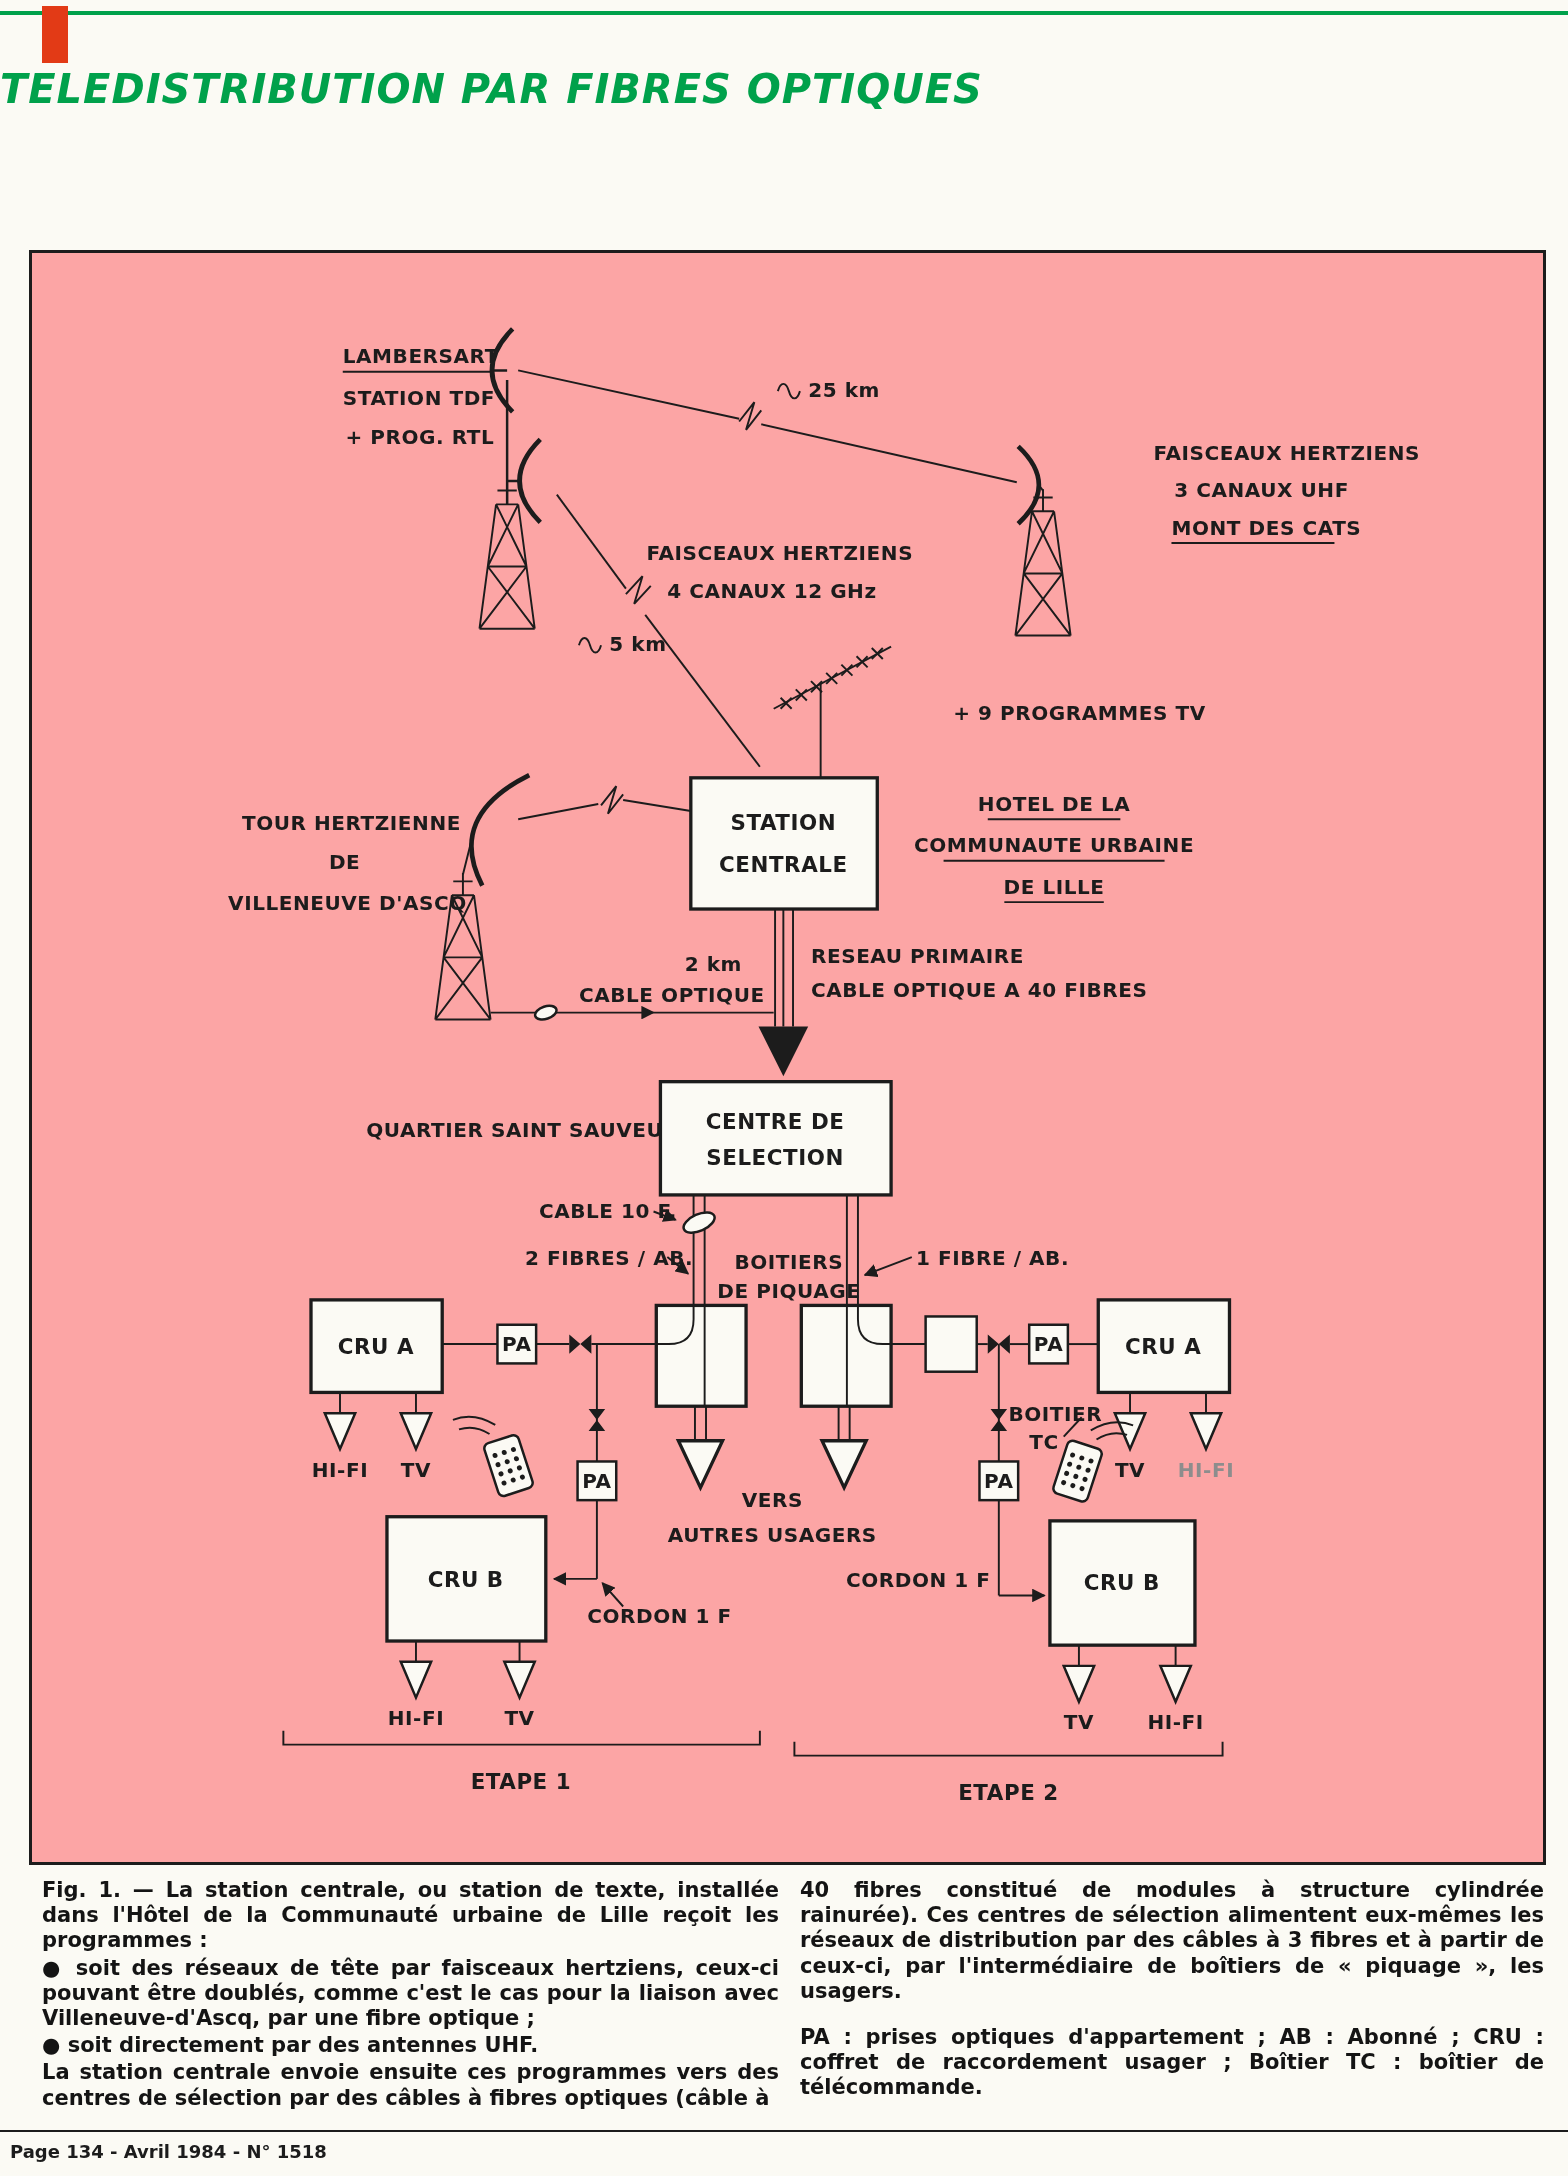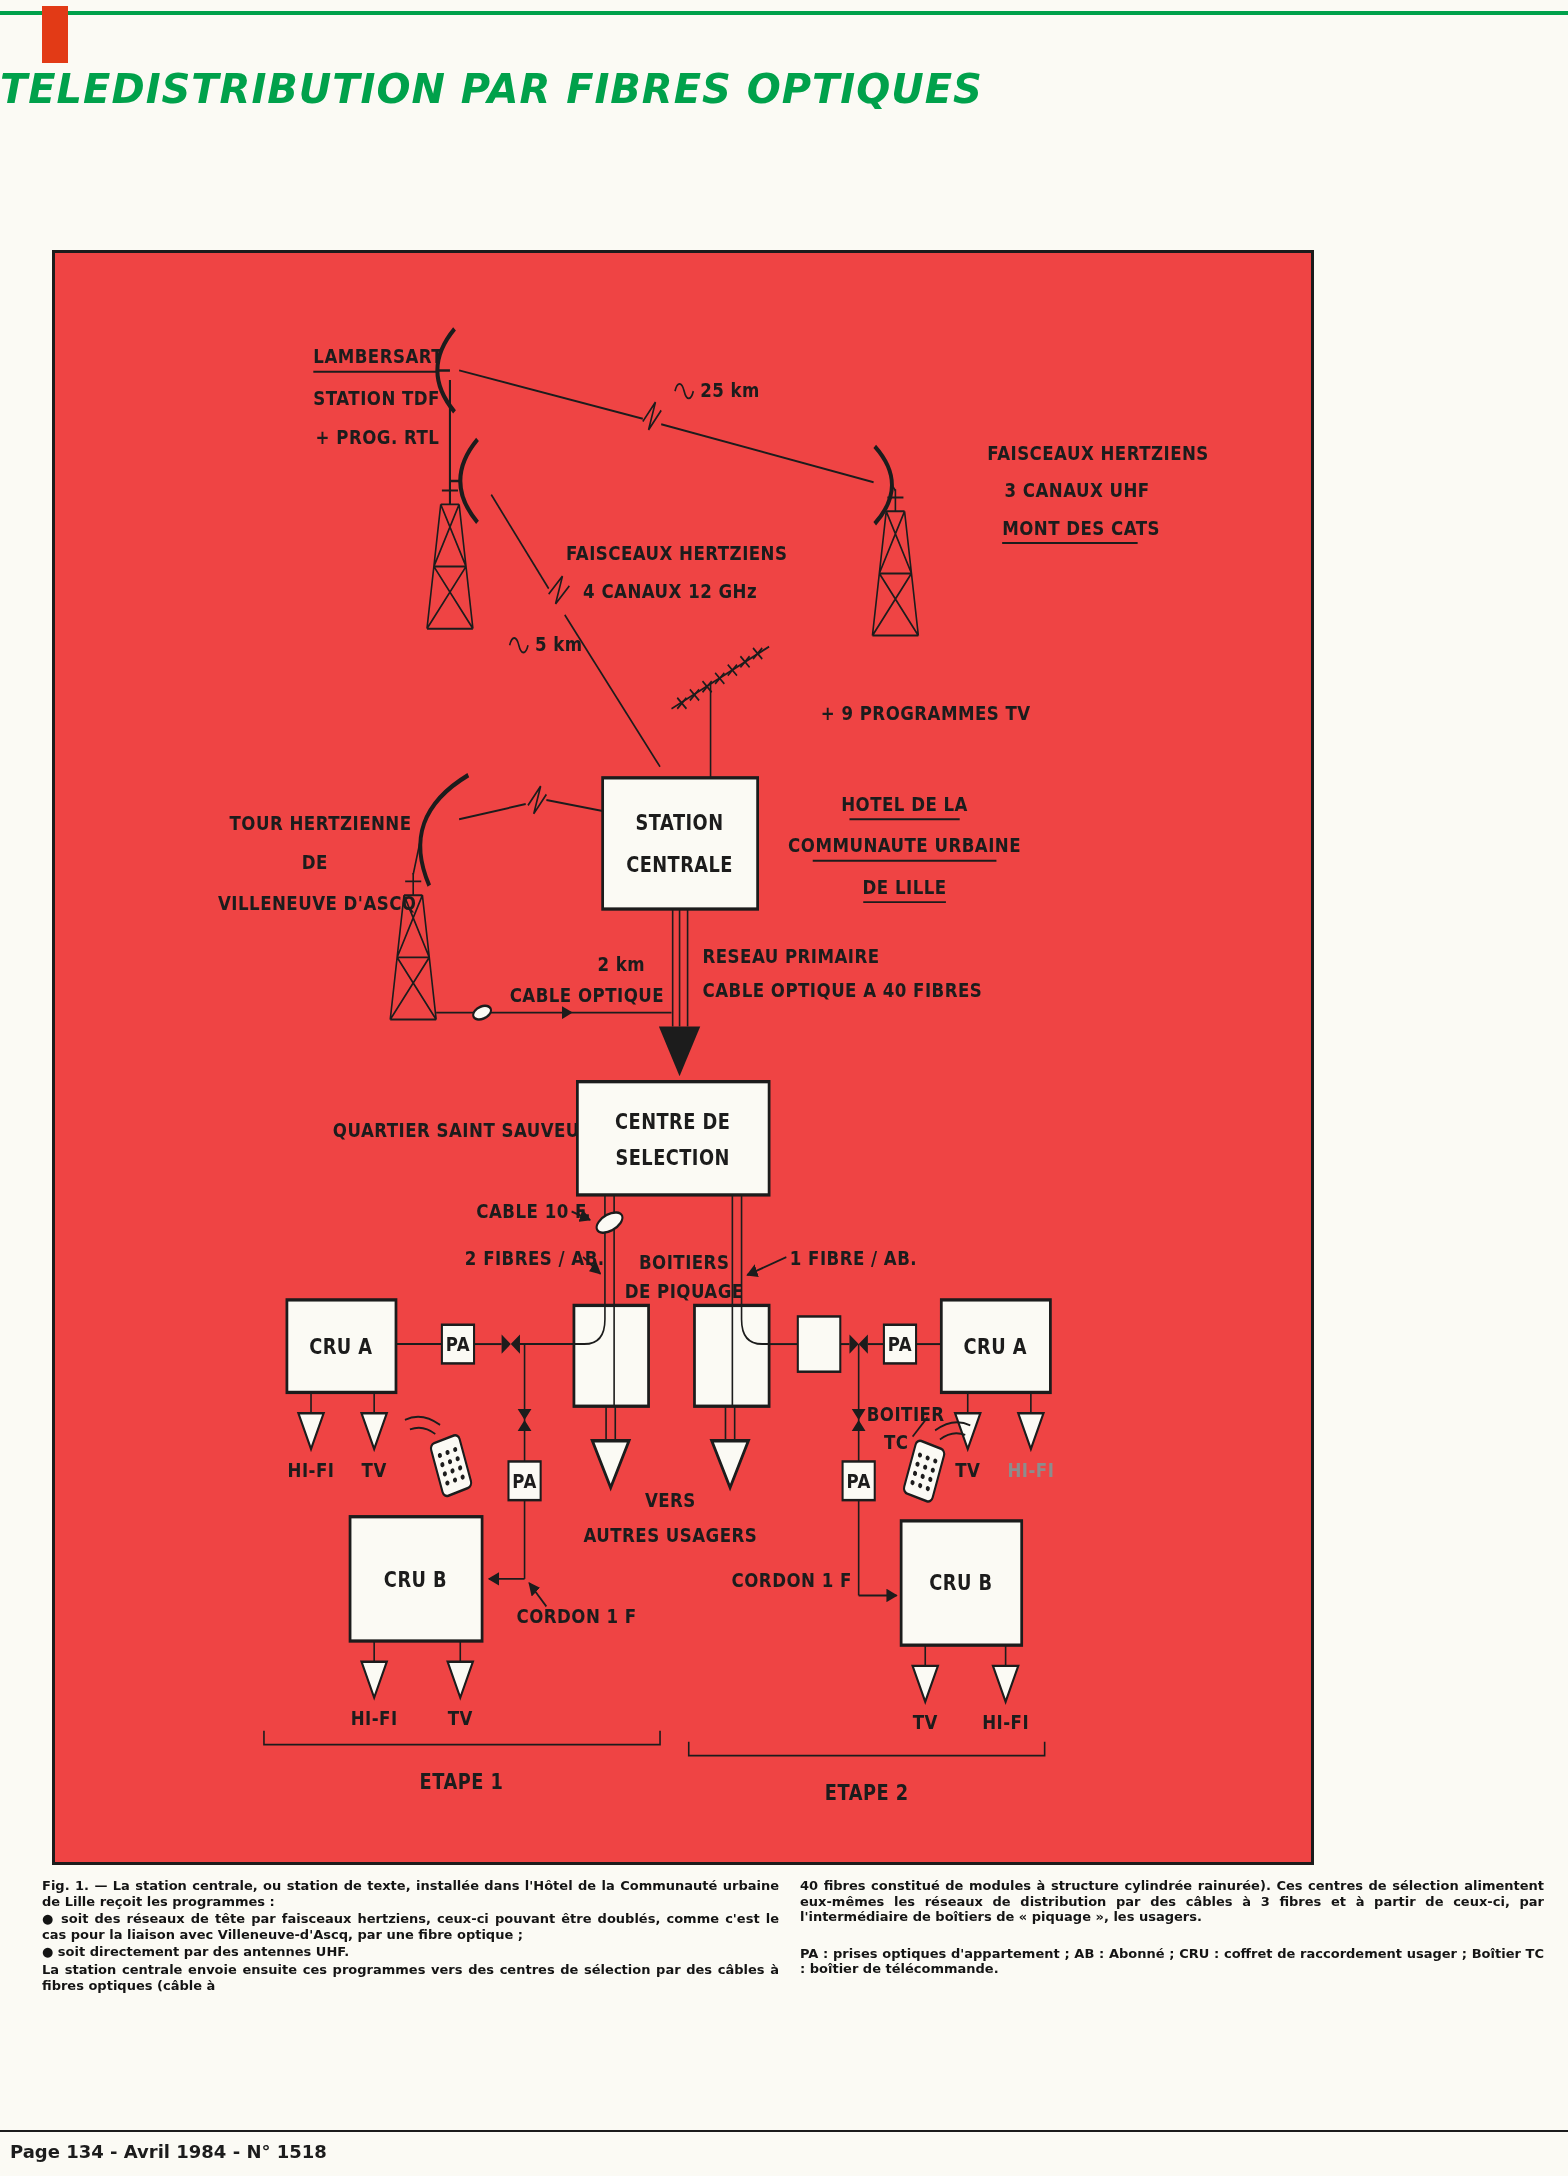--- a/index.html
+++ b/index.html
@@ -9,40 +9,40 @@
     font-family:"DejaVu Sans",sans-serif;overflow:hidden;
   }
   .top-rule{position:absolute;top:11px;left:0;width:1568px;height:4px;background:#00a14b;}
   .red-bar{position:absolute;top:6px;left:42px;width:26px;height:57px;background:#e23a16;}
   .page-title{
     position:absolute;top:66px;left:0;width:100%;
     font-size:40px;font-weight:bold;font-style:italic;color:#00a14b;letter-spacing:1px;
     white-space:nowrap;
   }
   .figure-frame{
-    position:absolute;left:52px;top:250px;width:1262px;height:1615px;
-    border:3px solid #1c1c1c;box-sizing:border-box;background:#ef4444;
+    position:absolute;left:29px;top:250px;width:1517px;height:1615px;
+    border:3px solid #1c1c1c;box-sizing:border-box;background:#fca5a5;
   }
   .figure-frame svg{display:block;width:100%;height:100%;}
 
   
   .lbl{font-family:"DejaVu Sans",sans-serif;font-weight:bold;font-size:14.5px;
        fill:#1c1c1c;letter-spacing:0.4px;}
   .lbl-lg{font-size:15.5px;}
   .lbl-gray{fill:#8d8d8d;}
   .mid{text-anchor:middle;}
   .end{text-anchor:end;}
   .ln{stroke:#1c1c1c;stroke-width:1.8;fill:none;}
   .ln-thin{stroke-width:1.4;}
   .bx{fill:#fbfaf4;stroke:#1c1c1c;stroke-width:2.4;}
   .bx-thin{stroke-width:1.8;}
   .fillb{fill:#1c1c1c;stroke:none;}
 
   .caption{
-    position:absolute;top:1878px;font-size:13px;font-weight:bold;
+    position:absolute;top:1878px;font-size:21px;font-weight:bold;
     line-height:1.2;text-align:justify;color:#141414;
   }
   .caption-left{left:42px;width:737px;}
   .caption-right{left:800px;width:744px;}
   .caption p{margin:0 0 2px 0;}
   .caption p.gap{margin-top:21px;}
   .footer-rule{position:absolute;top:2130px;left:0;width:1568px;height:2px;background:#1c1c1c;}
   .footer-text{position:absolute;top:2141px;left:10px;font-size:18px;font-weight:bold;}
 </style>
 </head>

